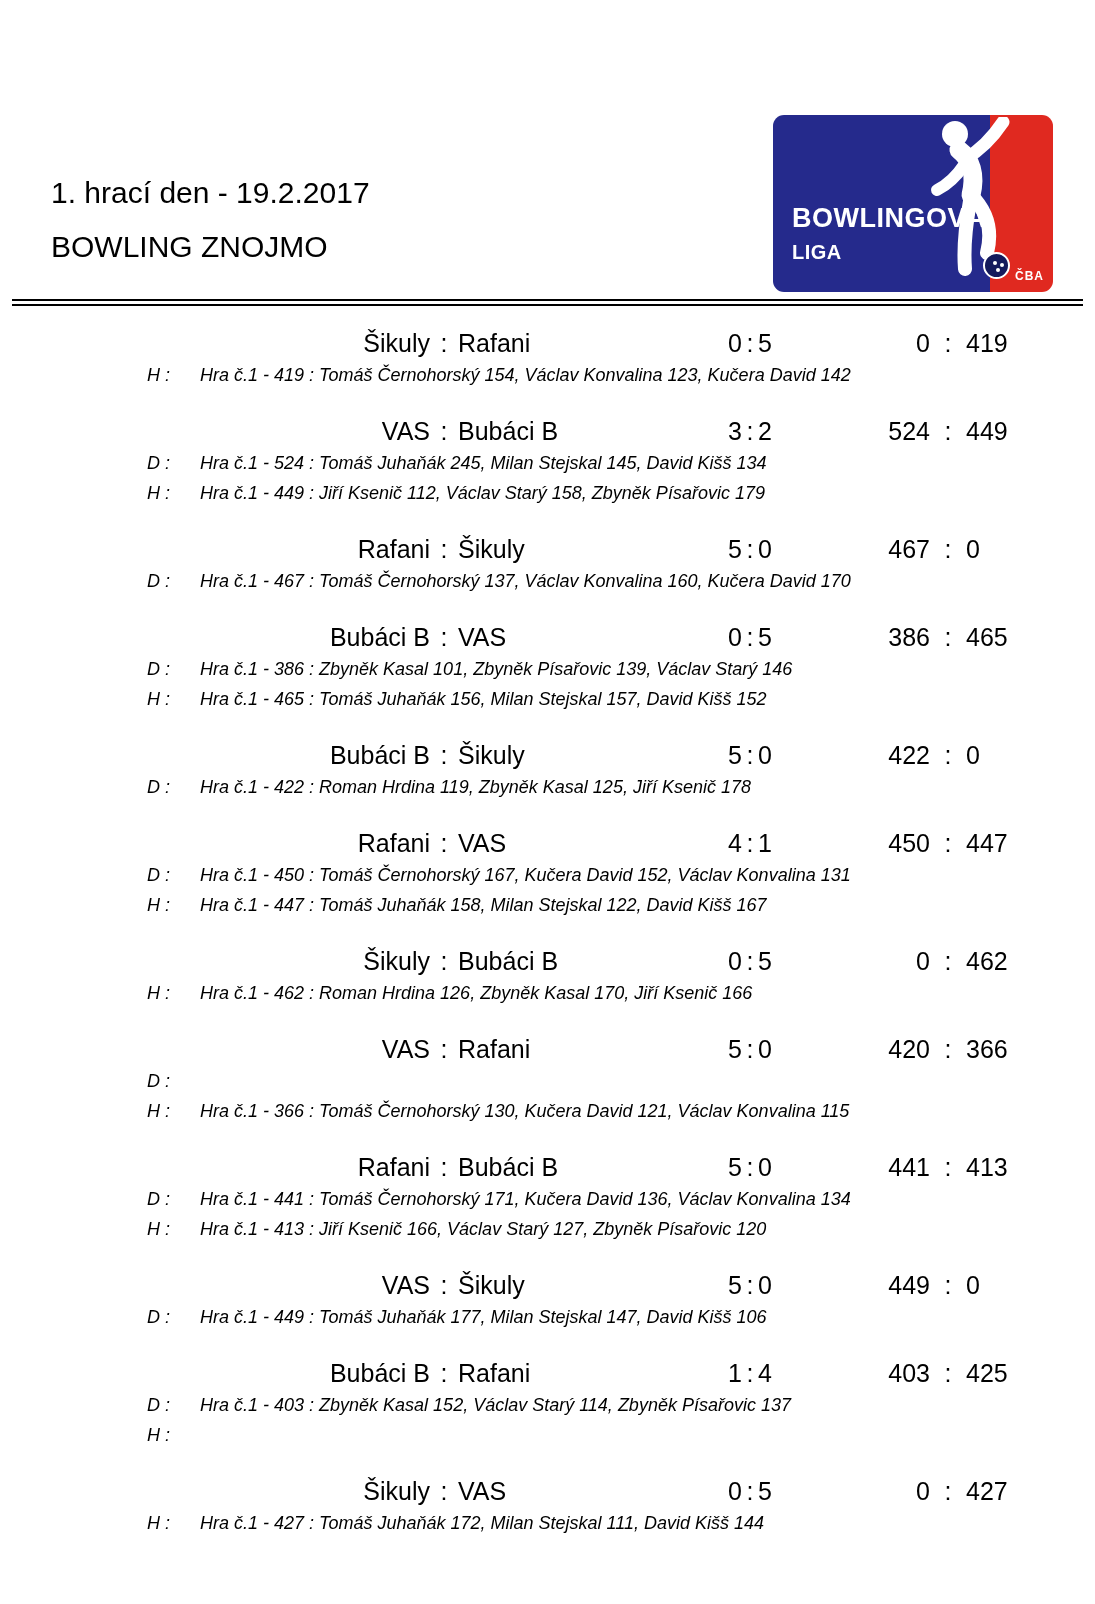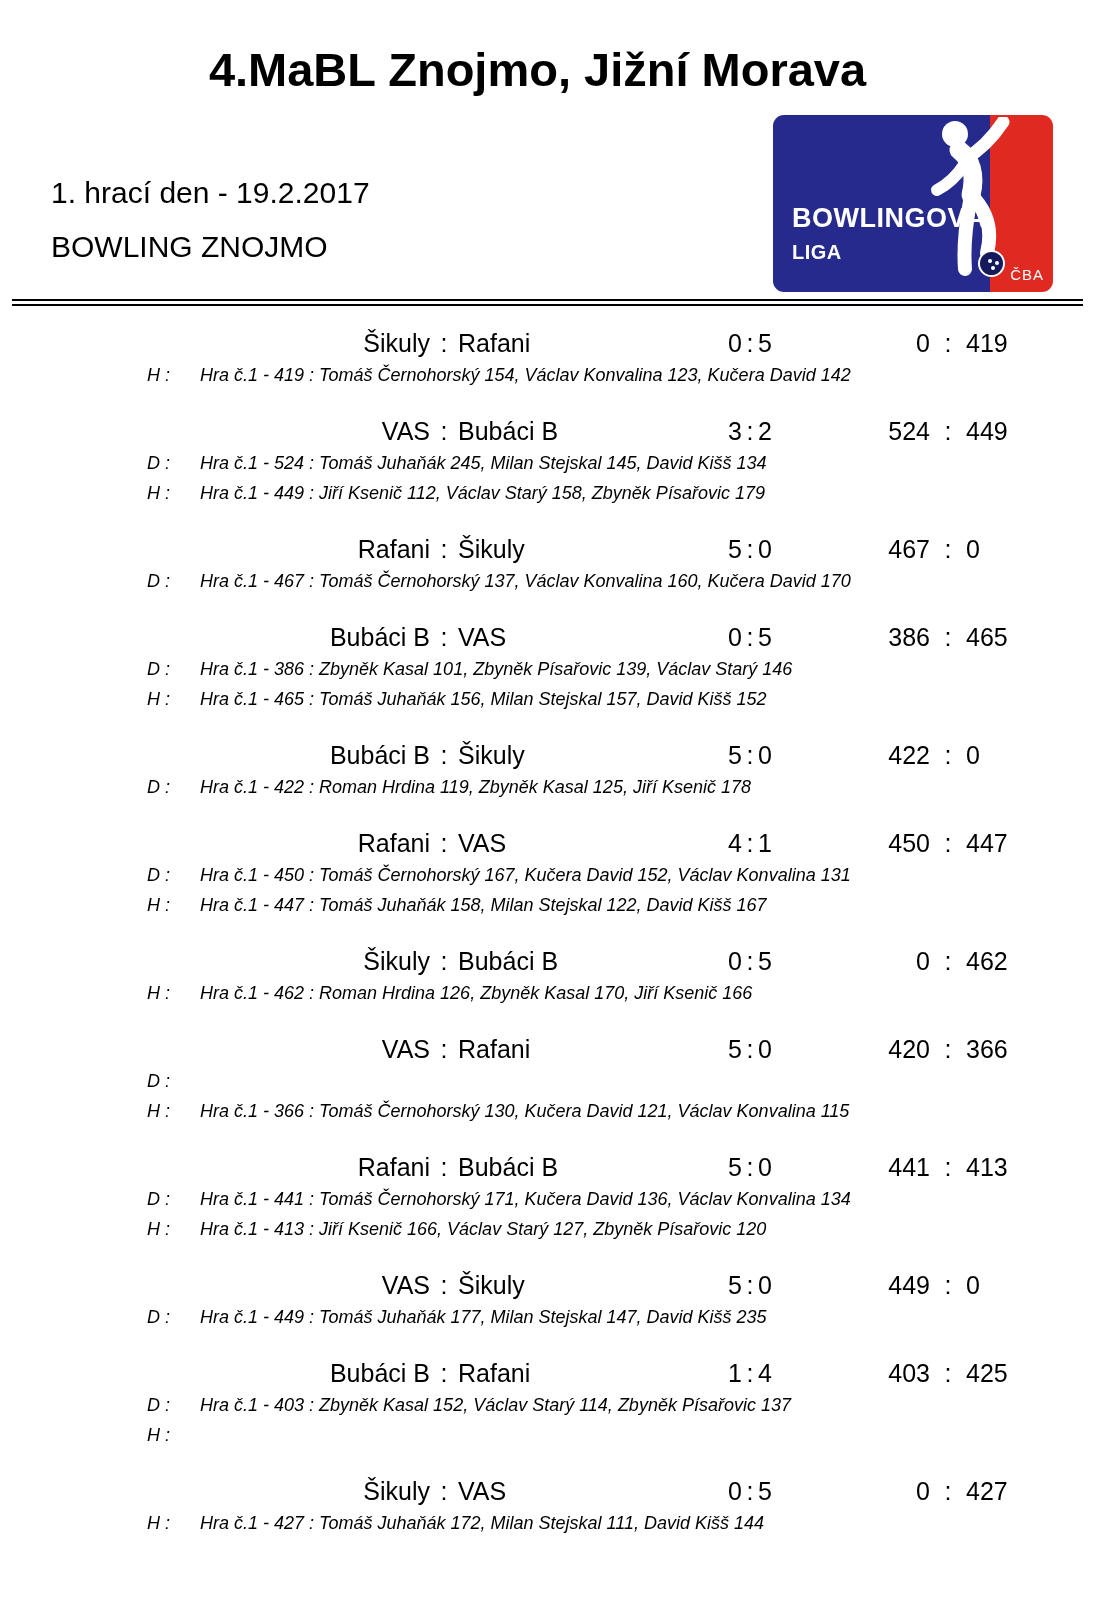--- a/index.html
+++ b/index.html
@@ -20,21 +20,21 @@
   .logo-line1 { position:absolute; left:19px; top:88px;  color:#fff; font-size:27px; font-weight:700; letter-spacing:.5px; }
   .logo-line2 { position:absolute; left:19px; top:126px; color:#fff; font-size:20px; font-weight:700; letter-spacing:.5px; }
   .bowler { position:absolute; left:142px; top:2px; width:132px; height:162px; }
   .logo-badge { position:absolute; right:9px; bottom:9px; display:flex; align-items:center; gap:5px; }
   .ball { position:relative; width:27px; height:27px; border-radius:50%;
           background:#141a5c; border:2px solid #ffffff; box-sizing:border-box; }
   .ball i { position:absolute; width:4px; height:4px; border-radius:50%; background:#fff; }
   .ball i:nth-child(1){ left:8px;  top:7px; }
   .ball i:nth-child(2){ left:15px; top:9px; }
   .ball i:nth-child(3){ left:11px; top:14px; }
-  .badge-text { color:#fff; font-size:15px; font-weight:400; letter-spacing:1px;margin-top:22px; }
+  .badge-text { color:#fff; font-size:12px; font-weight:700; letter-spacing:1px;margin-top:22px; }
 
   
   .rule { position:absolute; top:299px; left:12px; width:1071px; height:3px;
           border-top:2px solid #000; border-bottom:2px solid #000; }
 
   
   .matches { position:absolute; top:328px; left:0; width:955px; }
   .match { margin-bottom:24px; }
   .trow { position:relative; height:34px; font-size:25px; line-height:30px; }
   .trow span { white-space:nowrap; }
@@ -50,21 +50,20 @@
 
   .detail { position:relative; height:30px; font-size:18px; font-style:italic; line-height:26px; }
   .dlabel { position:absolute; left:147px; }
   .dtext  { position:absolute; left:200px; white-space:nowrap; }
 </style>
 </head>
 <body>
 
 <div class="page">
 
-  <h1 class="title">4.MaBL Znojmo, Jižní Morava</h1>
   <div class="subtitle">1. hrací den - 19.2.2017</div>
   <div class="venue">BOWLING ZNOJMO</div>
 
   <div class="logo" style="--logo-blue: #252a8c; --logo-red: #e02920; background: linear-gradient(90deg, rgb(37, 42, 140) 0px, rgb(37, 42, 140) 217px, rgb(224, 41, 32) 217px);">
     <svg class="bowler" viewBox="0 0 132 162" aria-hidden="true">
       <circle cx="40" cy="17" r="13" fill="#ffffff"></circle>
       <g fill="none" stroke="#ffffff" stroke-linecap="round">
         <path d="M44,33 C56,42 61,58 56,78" stroke-width="19"></path>
         <path d="M50,42 C64,34 78,20 88,5" stroke-width="13"></path>
         <path d="M49,48 C41,60 32,68 22,73" stroke-width="12"></path>
@@ -299,21 +298,21 @@
       <span class="ph">5</span>
       <span class="pcolon">:</span>
       <span class="pa">0</span>
       <span class="sh">449</span>
       <span class="scolon">:</span>
       <span class="sa">0</span>
     </div>
     <div>
   <div class="detail">
     <span class="dlabel">D :</span>
-    <span class="dtext">Hra č.1 - 449 : Tomáš Juhaňák 177, Milan Stejskal 147, David Kišš 235</span>
+    <span class="dtext">Hra č.1 - 449 : Tomáš Juhaňák 177, Milan Stejskal 147, David Kišš 106</span>
   </div>
 </div>
   </div>
 
   <div class="match">
     <div class="trow">
       <span class="home">Bubáci B</span>
       <span class="tcolon">:</span>
       <span class="away">Rafani</span>
       <span class="ph">1</span>

